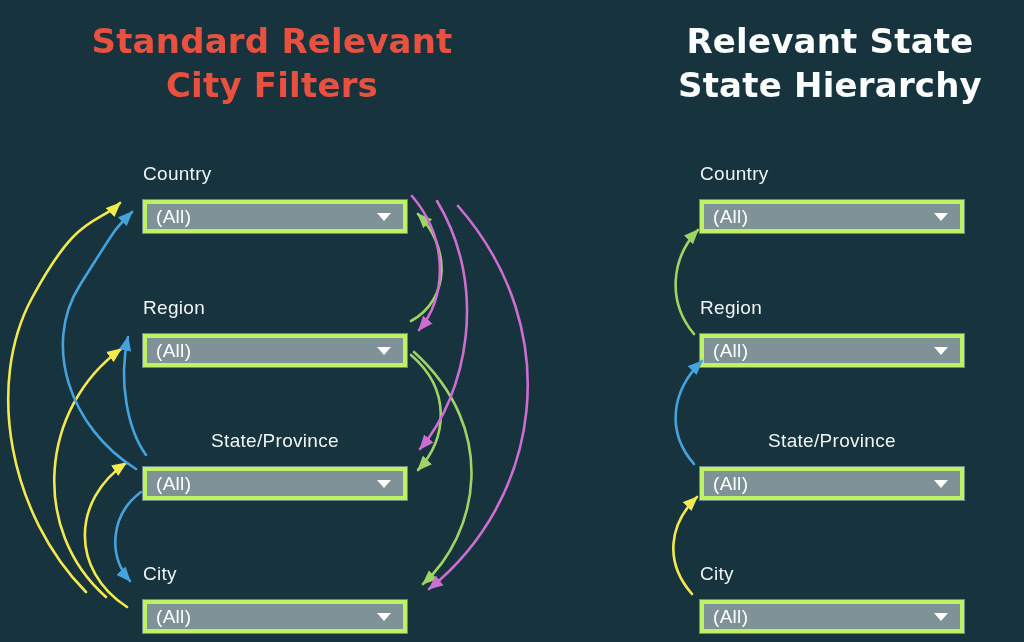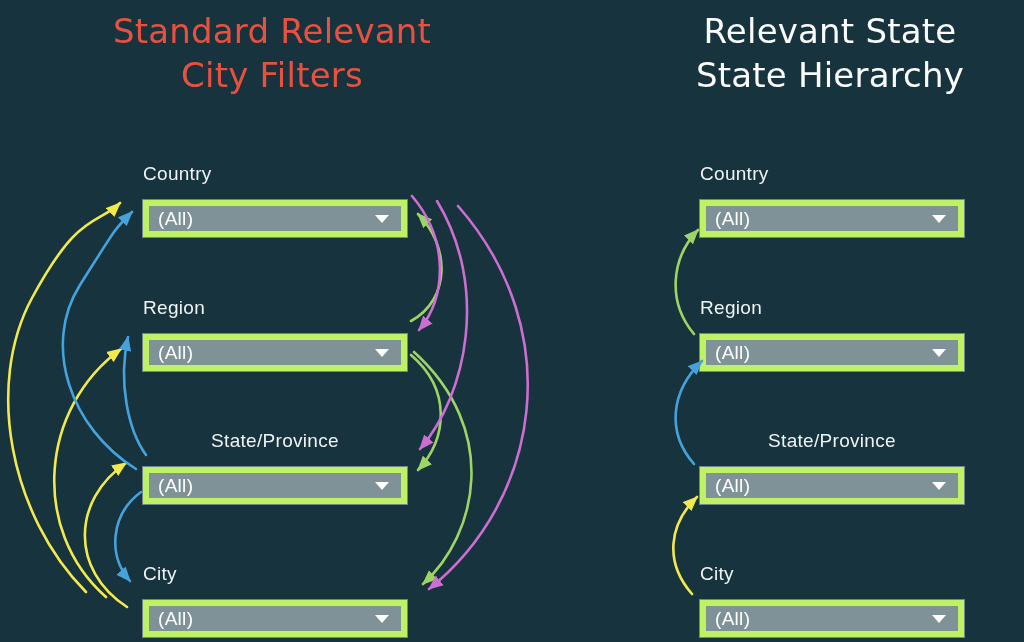--- a/index.html
+++ b/index.html
@@ -1,38 +1,38 @@
 <!DOCTYPE html>
 <html><head>
 <meta charset="utf-8">
 <style>
   html,body{margin:0;padding:0;}
   .stage{
     position:relative;width:1024px;height:642px;overflow:hidden;
     font-family:"Liberation Sans",sans-serif;
   }
   .title{
-    position:absolute;top:9px;text-align:center;
-    font-family:"DejaVu Sans",sans-serif;font-weight:400;
+    position:absolute;top:19px;text-align:center;
+    font-family:"DejaVu Sans",sans-serif;font-weight:700;
     font-size:34px;line-height:44px;letter-spacing:.2px;
   }
   .t-left{left:58px;width:428px;}
   .t-right{left:636px;width:388px;}
   .filter{position:absolute;width:264px;}
   .c0{left:143px;}
   .c1{left:700px;}
   .r0{top:163px;}
   .r1{top:297px;}
   .r2{top:430px;text-align:center;}
   .r3{top:563px;}
   .flabel{
     font-size:19px;line-height:22px;margin-bottom:4px;letter-spacing:.3px;
   }
   .dd{
-    position:relative;height:25px;border:6px solid #bef264;
+    position:relative;height:25px;border:4px solid #bef264;
     box-shadow:0 0 0 1px rgba(206,216,218,.5);
     cursor:pointer;box-sizing:content-box;margin-top:15px;
   }
   .dd-val{
     position:absolute;left:9px;top:0;font-size:19px;line-height:25px;letter-spacing:.3px;
   }
   .caret{
     position:absolute;right:12px;top:9px;width:0;height:0;
     border-left:7px solid transparent;border-right:7px solid transparent;
     border-top:8px solid #fff;

